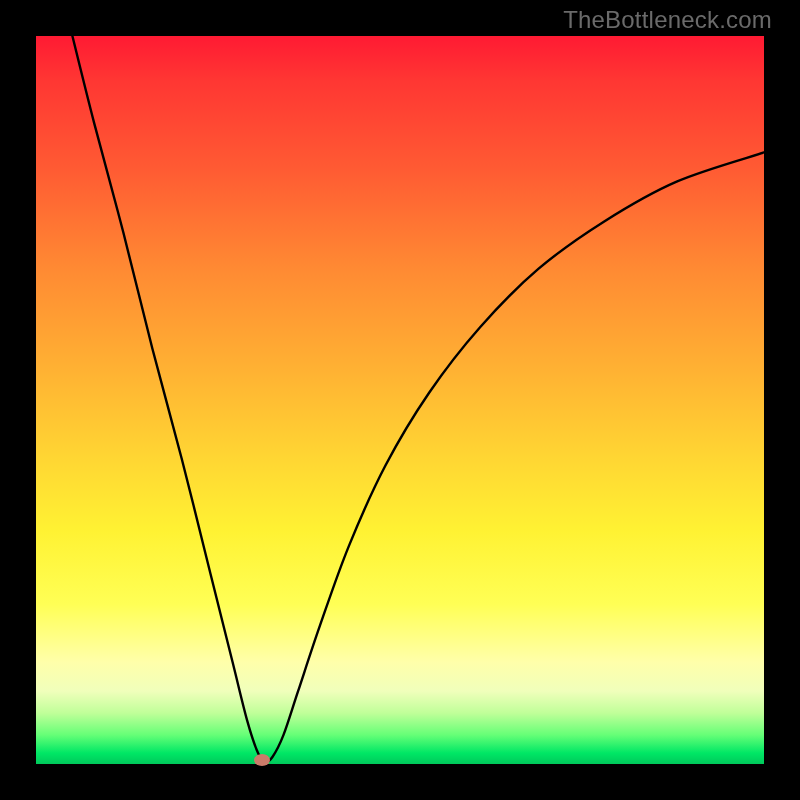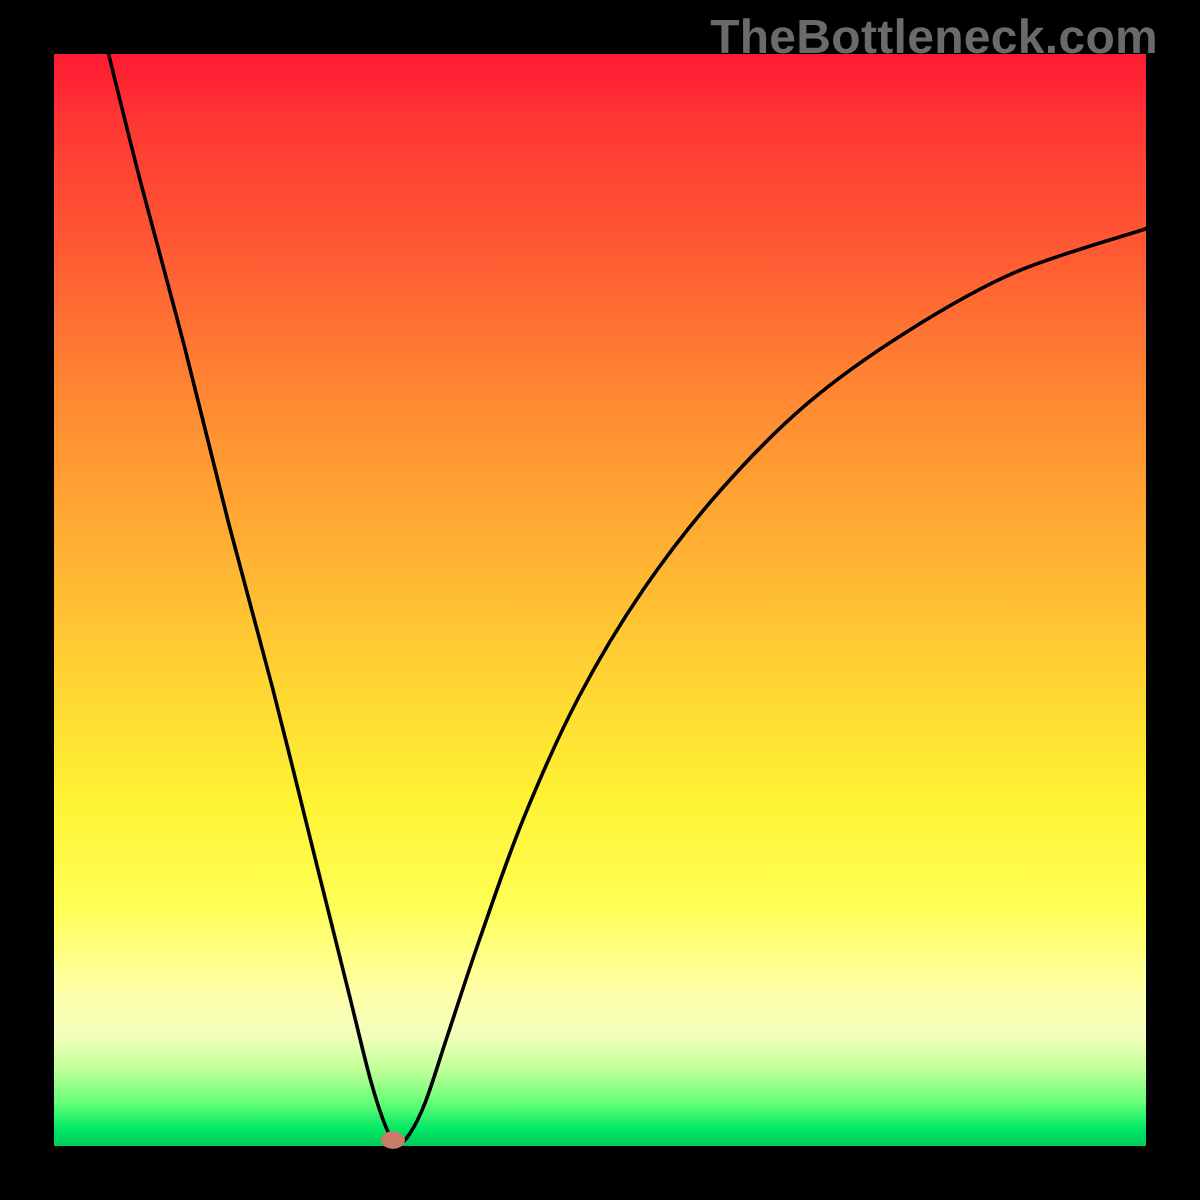--- a/index.html
+++ b/index.html
@@ -41,23 +41,23 @@
       #66ff77 96%,
       #00e765 98.5%,
       #00c95b 100%
     );
   }
   .attribution {
     position: absolute;
     top: 6px;
     right: 28px;
     color: #6a6a6a;
-    font-size: 32px;
+    font-size: 24px;
     letter-spacing: 0.2px;
-    font-weight: 700;
+    font-weight: 400;
   }
   svg.curve {
     position: absolute;
     left: 0;
     top: 0;
     width: 728px;
     height: 728px;
     overflow: visible;
   }
   .marker {

